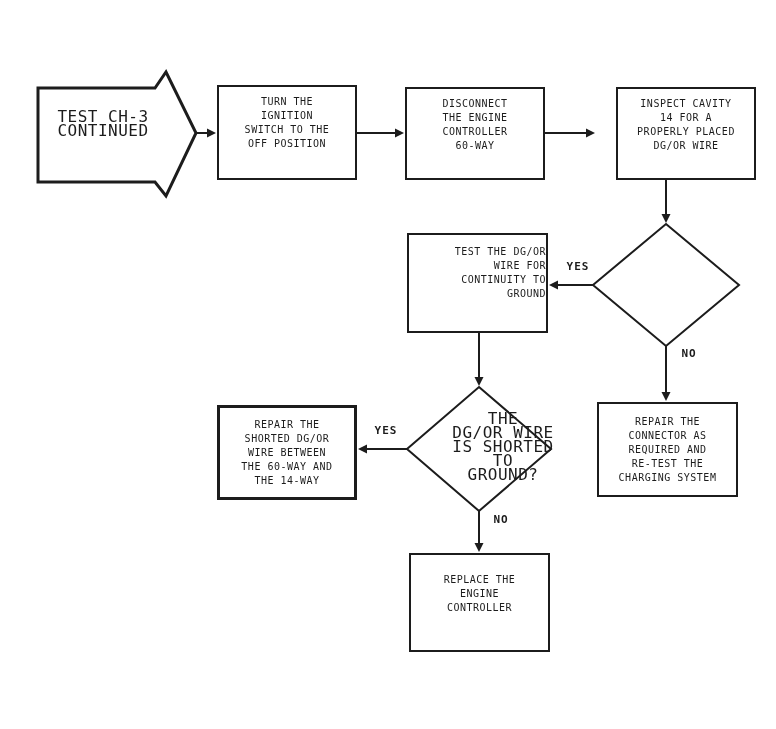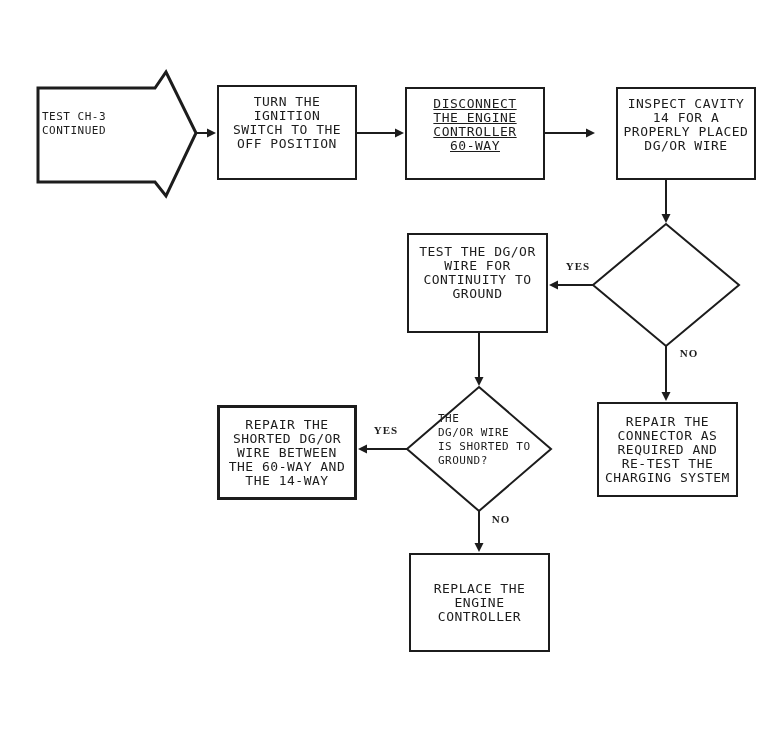--- a/index.html
+++ b/index.html
@@ -18,43 +18,42 @@
   }
   #wires {
     position: absolute;
     left: 0; top: 0;
   }
   .node {
     position: absolute;
     box-sizing: border-box;
     border: 2px solid #1c1c1c;
     background: #ffffff;
-    font-size: 13px;
+    font-size: 10px;
     line-height: 14px;
     letter-spacing: 0.5px;
     text-align: center;
     white-space: pre-line;
     text-transform: uppercase;
   }
   .freetext {
     position: absolute;
-    font-size: 11px;
+    font-size: 16px;
     line-height: 14px;
     letter-spacing: 0.5px;
-    text-align: left;
+    text-align: center;
     white-space: pre-line;
     text-transform: uppercase;
   }
   .edge-label {
     position: absolute;
     font-size: 11px;
     letter-spacing: 1px;
     font-weight: bold;
     text-align: center;
-    font-family: Liberation Serif, serif;
   }
 </style>
 </head>
 <body>
 
 <div id="canvas">
 
   <svg id="wires" width="776" height="729" viewBox="0 0 776 729">
 
     <polygon points="38,88 155,88 166,72 196,133 166,196 155,182 38,182" fill="#ffffff" stroke="#1c1c1c" stroke-width="3"></polygon>
@@ -91,48 +90,48 @@
   </svg>
 
   <div class="freetext" style="left:42px; top:110px; width:122px;">TEST CH-3
 CONTINUED</div>
 
   <div class="node" style="left:217px; top:85px; width:140px; height:95px; padding-top:8px;">TURN THE
 IGNITION
 SWITCH TO THE
 OFF POSITION</div>
 
-  <div class="node" style="left:405px; top:87px; width:140px; height:93px; padding-top:8px;text-decoration:underline;">DISCONNECT
+  <div class="node" style="left:405px; top:87px; width:140px; height:93px; padding-top:8px;">DISCONNECT
 THE ENGINE
 CONTROLLER
 60-WAY</div>
 
   <div class="node" style="left:596px; top:87px; width:140px; height:93px; padding-top:8px;margin-left:20px;">INSPECT CAVITY
 14 FOR A
 PROPERLY PLACED
 DG/OR WIRE</div>
 
-  <div class="node" style="left:407px; top:233px; width:141px; height:100px; padding-top:10px;">TEST THE DG/OR
+  <div class="node" style="left:407px; top:233px; width:141px; height:100px; padding-top:10px;text-align:right;">TEST THE DG/OR
 WIRE FOR
 CONTINUITY TO
 GROUND</div>
 
   <div class="node" style="left:597px; top:402px; width:141px; height:95px; padding-top:11px;">REPAIR THE
 CONNECTOR AS
 REQUIRED AND
 RE-TEST THE
 CHARGING SYSTEM</div>
 
   <div class="node" style="left:217px; top:405px; width:140px; height:95px; padding-top:10px; border-width:3px;">REPAIR THE
 SHORTED DG/OR
 WIRE BETWEEN
 THE 60-WAY AND
 THE 14-WAY</div>
 
-  <div class="node" style="left:409px; top:553px; width:141px; height:99px; padding-top:27px;">REPLACE THE
+  <div class="node" style="left:409px; top:553px; width:141px; height:99px; padding-top:18px;">REPLACE THE
 ENGINE
 CONTROLLER</div>
 
 
   <div class="freetext" style="left:438px; top:412px; width:130px;">THE
 DG/OR WIRE
 IS SHORTED TO
 GROUND?</div>
 
   <div class="edge-label" style="left:556px; top:260px; width:44px;">YES</div>

